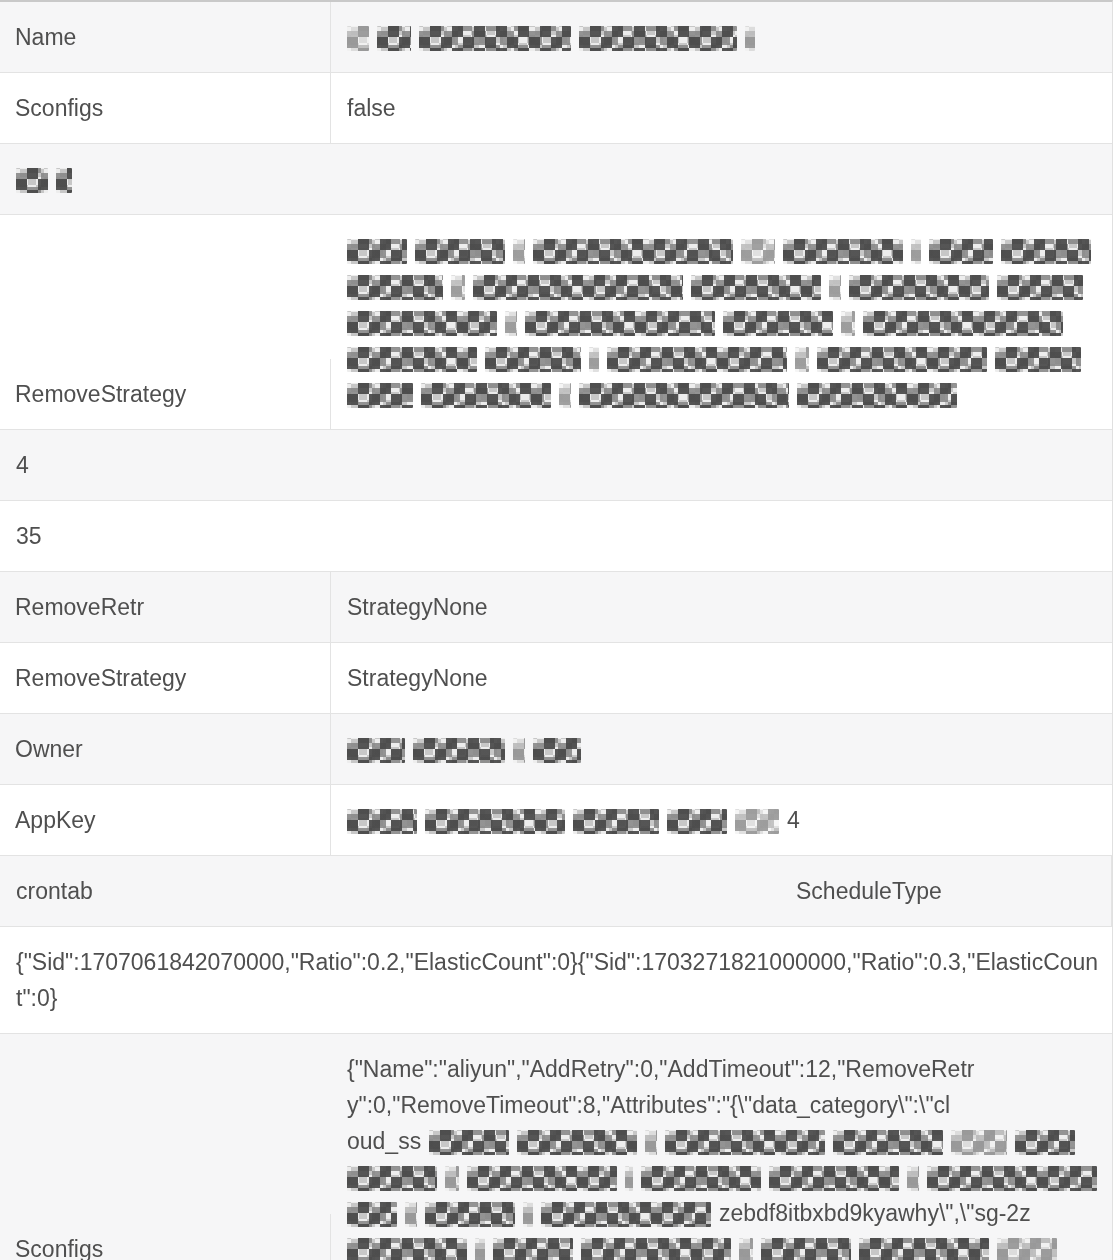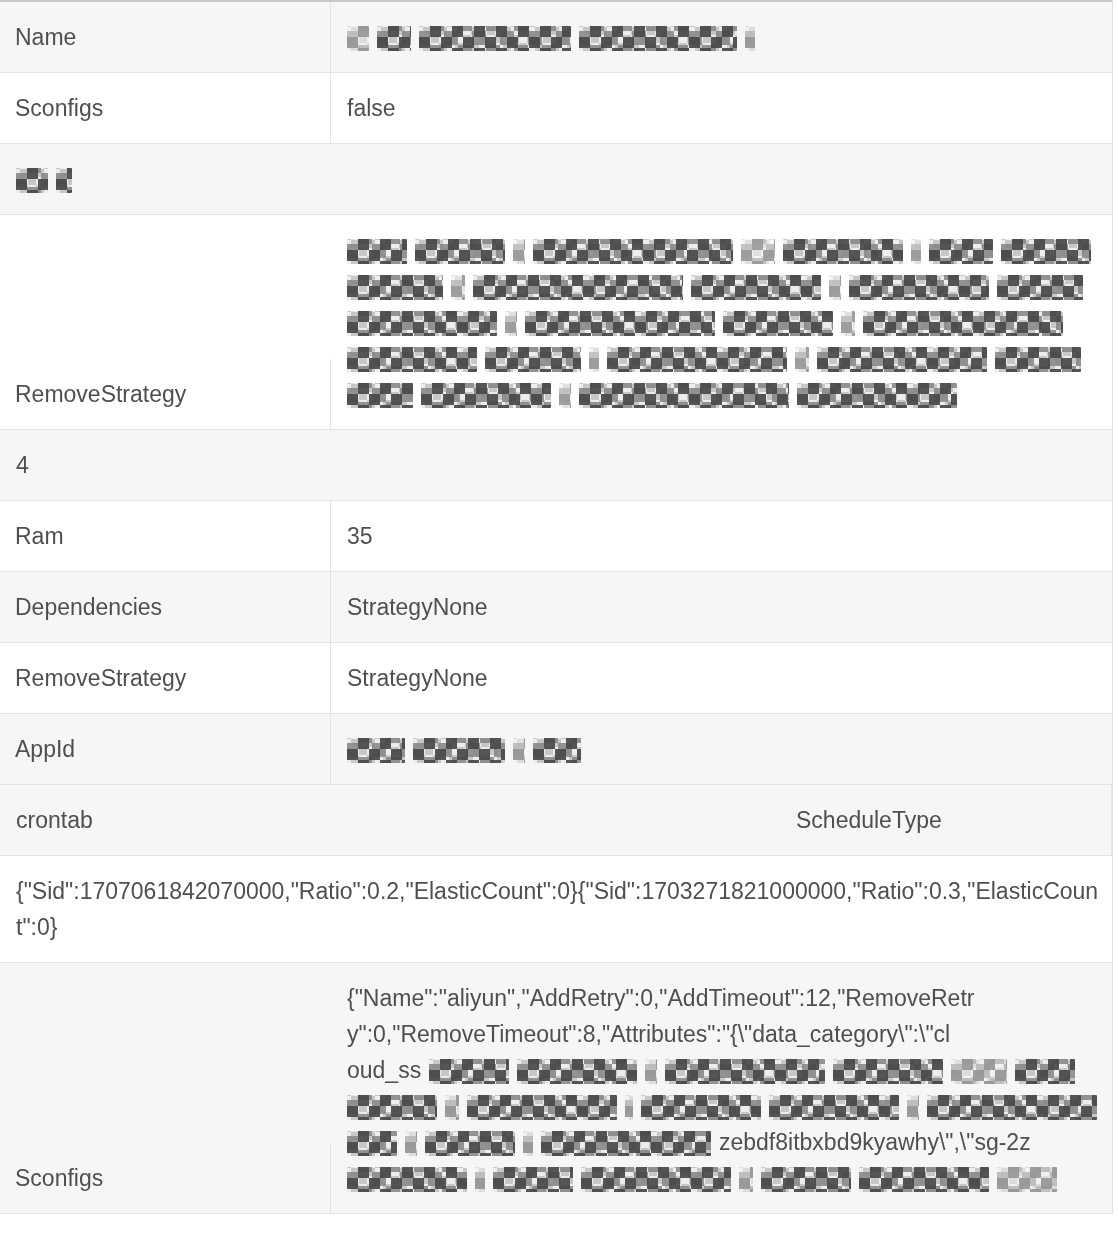--- a/index.html
+++ b/index.html
@@ -76,41 +76,46 @@
       <div class="vline"><span class="mz" style="width:130px"></span><span class="mz" style="width:96px"></span><span class="mz light" style="width:10px"></span><span class="mz" style="width:180px"></span><span class="mz light" style="width:14px"></span><span class="mz" style="width:170px"></span><span class="mz" style="width:86px"></span></div>
       <div class="vline"><span class="mz" style="width:66px"></span><span class="mz" style="width:130px"></span><span class="mz light" style="width:12px"></span><span class="mz" style="width:210px"></span><span class="mz" style="width:160px"></span></div>
     </div>
   </div>
 
   <div class="row alt">
     <div class="cell value">4</div>
   </div>
 
   <div class="row">
-    <div class="cell label">Ram</div>
     <div class="cell value">35</div>
   </div>
 
   <div class="row alt">
-    <div class="cell label">Dependencies</div>
+    <div class="cell label">RemoveRetr</div>
     <div class="cell value">StrategyNone</div>
   </div>
 
   <div class="row">
     <div class="cell label">RemoveStrategy</div>
     <div class="cell value">StrategyNone</div>
   </div>
 
   <div class="row alt">
-    <div class="cell label">AppId</div>
+    <div class="cell label">Owner</div>
     <div class="cell value">
       <div class="vline"><span class="mz" style="width:58px"></span><span class="mz" style="width:92px"></span><span class="mz light" style="width:12px"></span><span class="mz" style="width:48px"></span></div>
     </div>
   </div>
 
+  <div class="row">
+    <div class="cell label">AppKey</div>
+    <div class="cell value">
+      <div class="vline"><span class="mz" style="width:70px"></span><span class="mz" style="width:140px"></span><span class="mz" style="width:86px"></span><span class="mz" style="width:60px"></span><span class="mz light" style="width:44px"></span><span class="frag">4</span></div>
+    </div>
+  </div>
 
   <div class="row alt">
     <div class="cell value">crontab</div>
     <div class="cell label">ScheduleType</div>
   </div>
 
   <div class="row">
     <div class="cell value">{"Sid":1707061842070000,"Ratio":0.2,"ElasticCount":0}{"Sid":1703271821000000,"Ratio":0.3,"ElasticCount":0}</div>
   </div>
 

